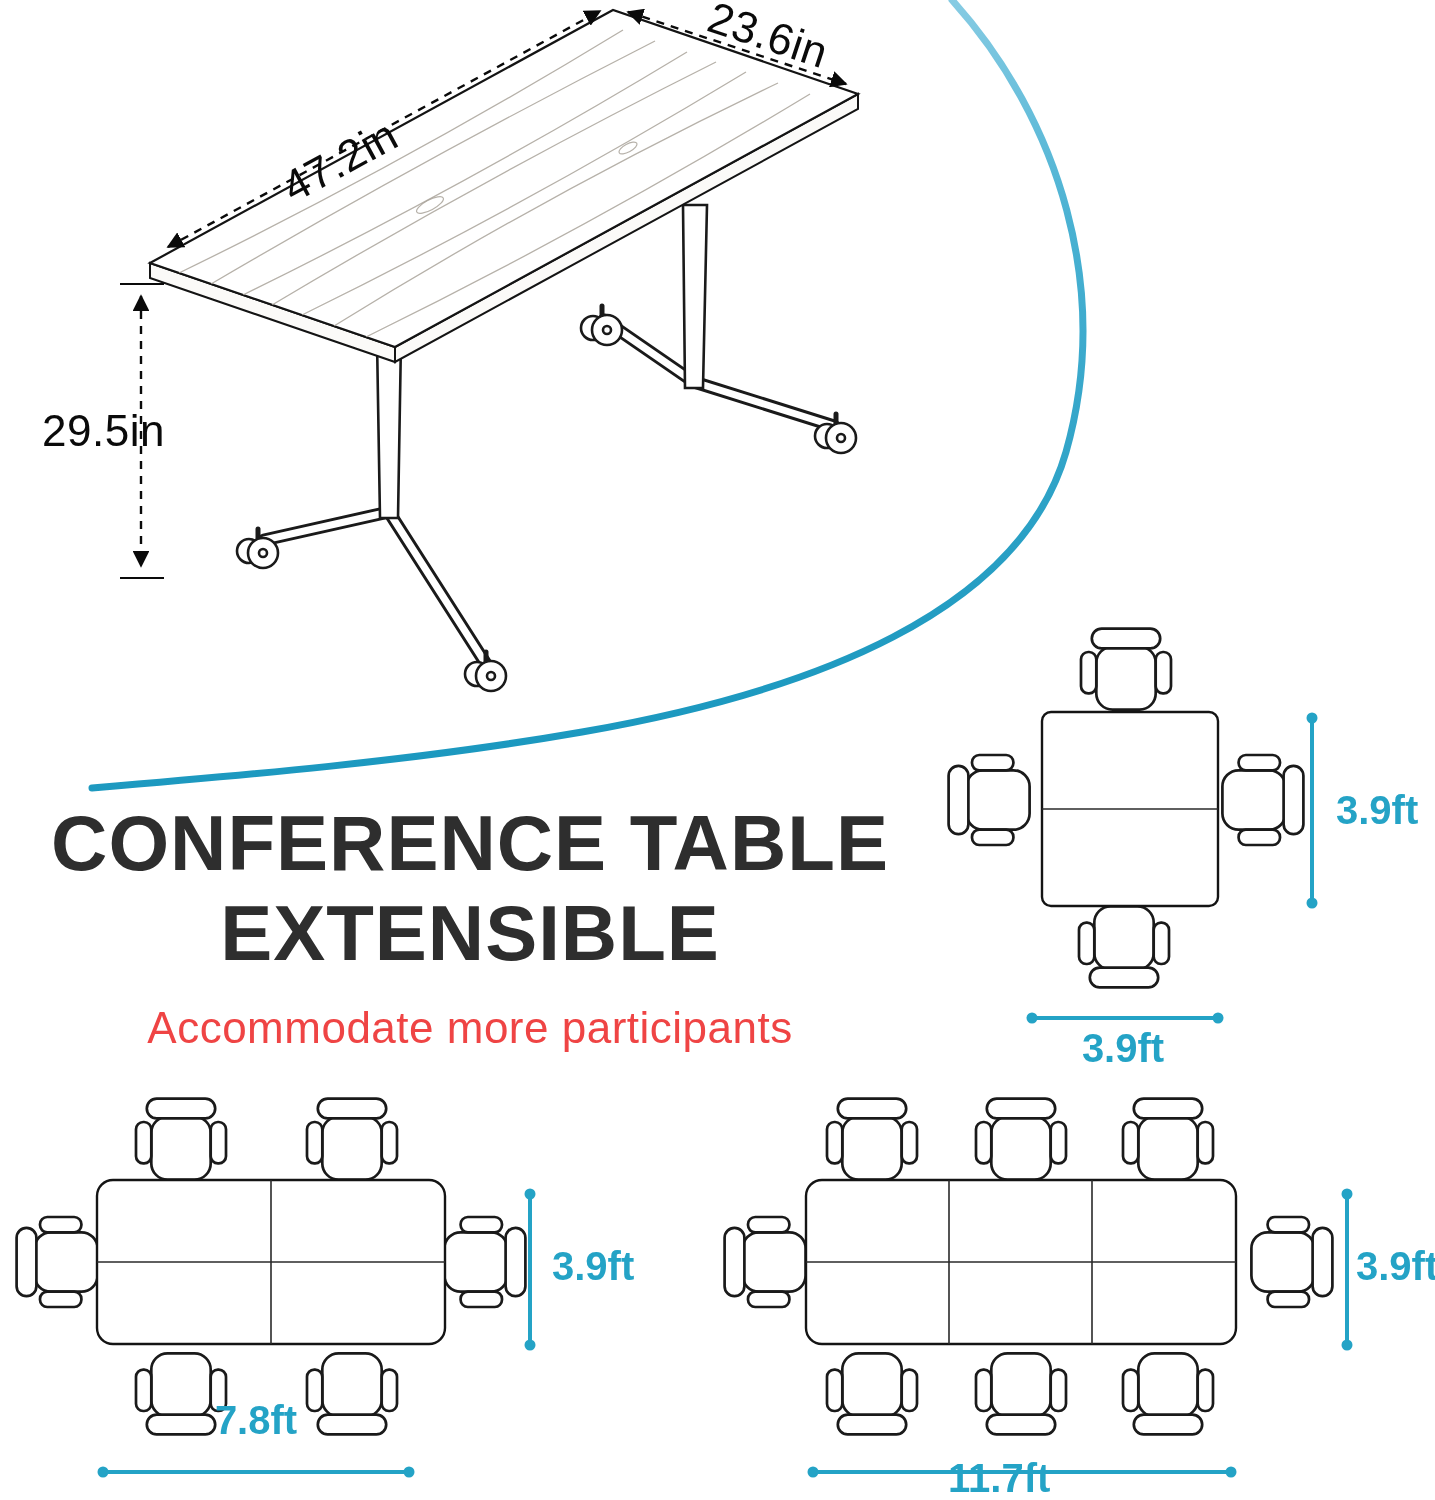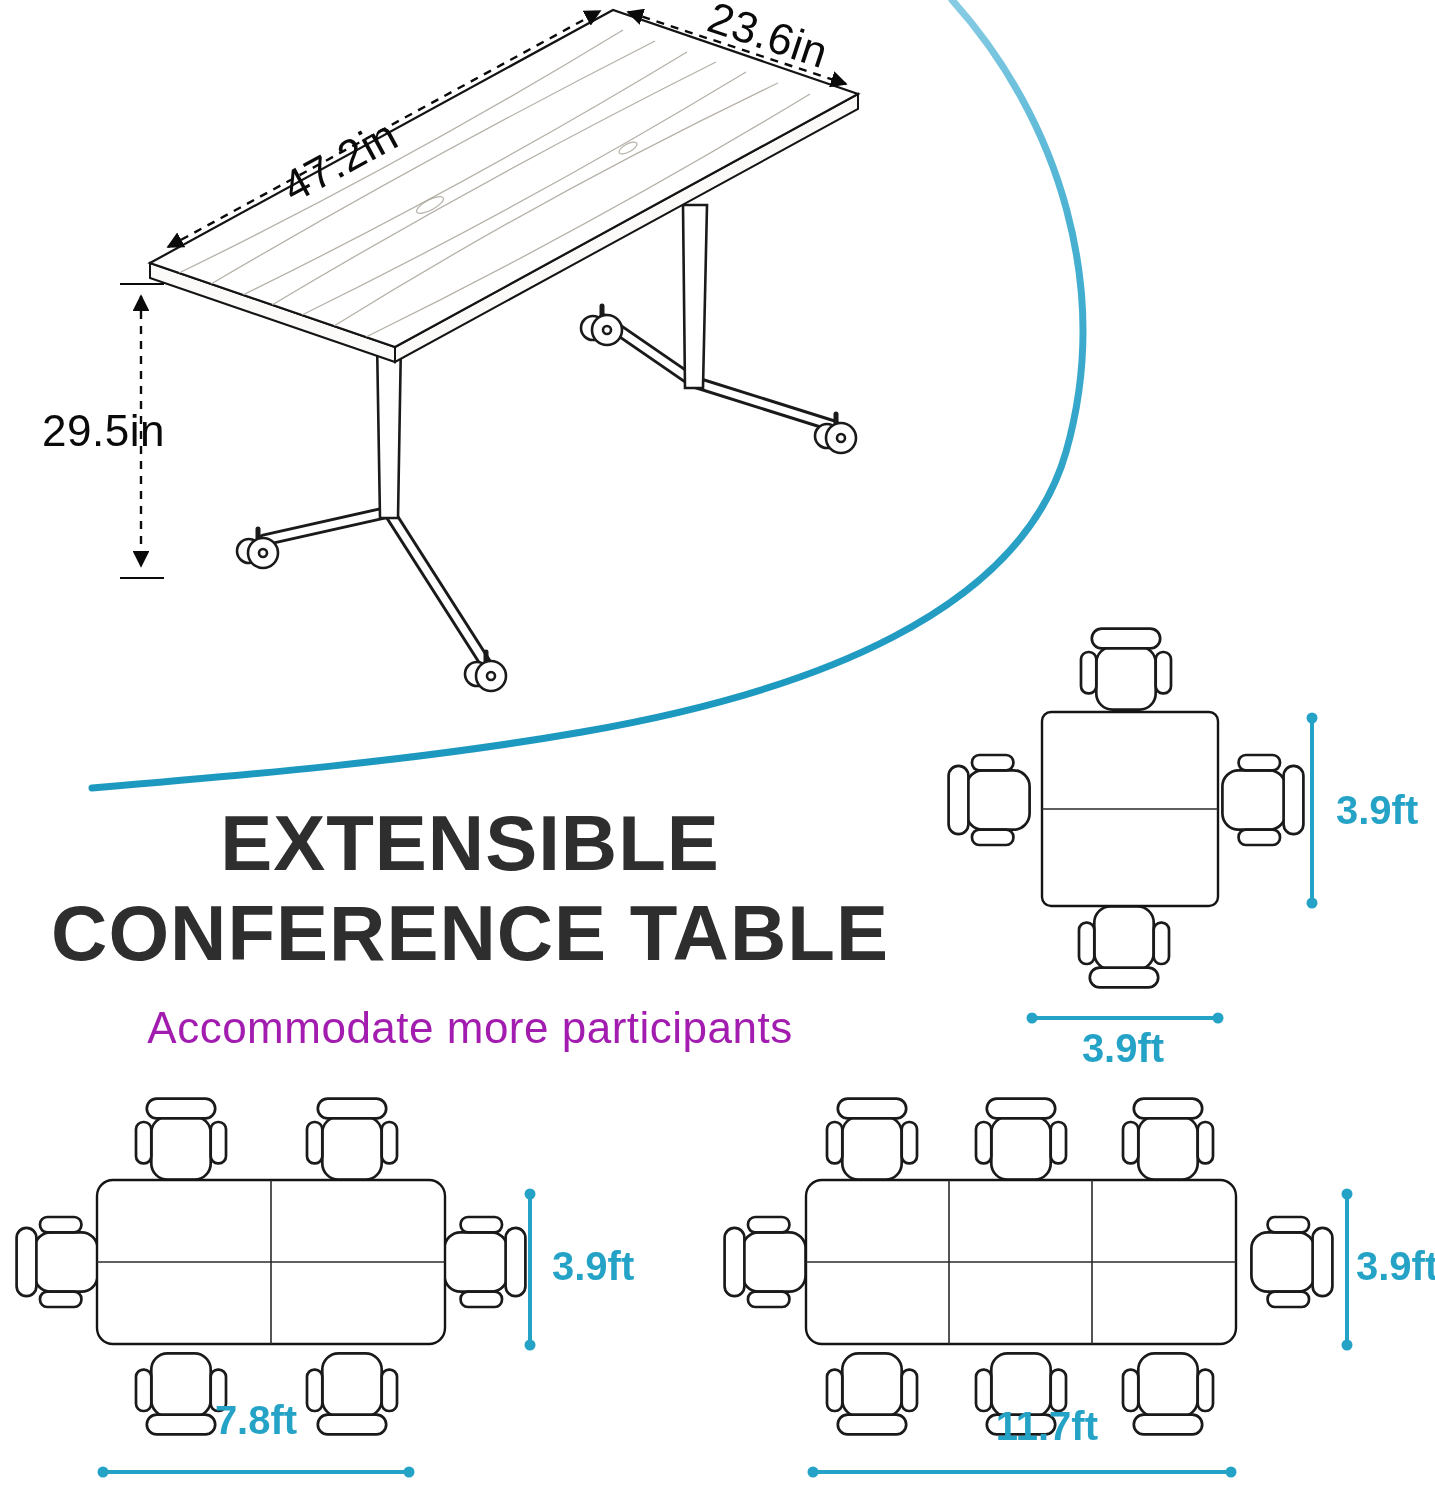--- a/index.html
+++ b/index.html
@@ -26,29 +26,29 @@
 
   
   .label { position:absolute; color:#0a0a0a; white-space:nowrap; }
   .dim-label { font-size:44px; letter-spacing:.5px; }
   .rot-len   { left:230px; top:136px; width:220px; text-align:center; transform:rotate(-28.6deg); }
   .rot-depth { left:678px; top:10px;  width:180px; text-align:center; transform:rotate(18.3deg); }
   .height-lb { left:2px;   top:406px;margin-left:40px; }
 
   .headline { position:absolute; left:40px; top:798px; width:860px; text-align:center; color:var(--headline,#2e2e2e); }
   .headline .l   { font-size:78px; font-weight:900; letter-spacing:1px; line-height:1.16; white-space:nowrap; }
-  .headline .sub { margin-top:24px; font-size:44px; font-weight:400; color:#a21caf; letter-spacing:.5px; }
+  .headline .sub { margin-top:24px; font-size:44px; font-weight:400; color:#ef4444; letter-spacing:.5px; }
 
   .ft-label { position:absolute; font-size:40px; font-weight:bold; color:var(--accent,#24a3c6); white-space:nowrap; }
   .ft-sq-h    { left:1336px; top:788px; }
   .ft-sq-w    { left:1058px; top:1026px; width:130px; text-align:center; }
   .ft-six-h   { left:552px;  top:1244px; }
   .ft-six-w   { left:196px;  top:1398px; width:120px; text-align:center; }
   .ft-eight-h { left:1356px; top:1244px; }
-  .ft-eight-w { left:948px;  top:1404px; width:150px; text-align:right; }
+  .ft-eight-w { left:948px;  top:1456px; width:150px; text-align:left; }
 </style>
 </head>
 <body>
 
 <div class="canvas">
 
   <svg class="stage" viewBox="0 0 1435 1500">
     <defs>
       <linearGradient id="arcg" x1="0%" y1="0%" x2="18%" y2="100%">
         <stop offset="0%" stop-color="#a6d9ec"></stop>
@@ -196,22 +196,22 @@
         <circle cx="1231" cy="1472" r="5.5" class="dim-dot"></circle>
       </g>
     </g>
   </svg>
 
   <div class="label dim-label rot-len">47.2in</div>
   <div class="label dim-label rot-depth">23.6in</div>
   <div class="label dim-label height-lb">29.5in</div>
 
   <div class="headline">
+    <div class="l">CONFERENCE TABLE</div>
     <div class="l">EXTENSIBLE</div>
-    <div class="l">CONFERENCE TABLE</div>
     <div class="sub">Accommodate more participants</div>
   </div>
 
   <div class="ft-label ft-sq-h">3.9ft</div>
   <div class="ft-label ft-sq-w">3.9ft</div>
   <div class="ft-label ft-six-h">3.9ft</div>
   <div class="ft-label ft-six-w">7.8ft</div>
   <div class="ft-label ft-eight-h">3.9ft</div>
   <div class="ft-label ft-eight-w">11.7ft</div>
 

